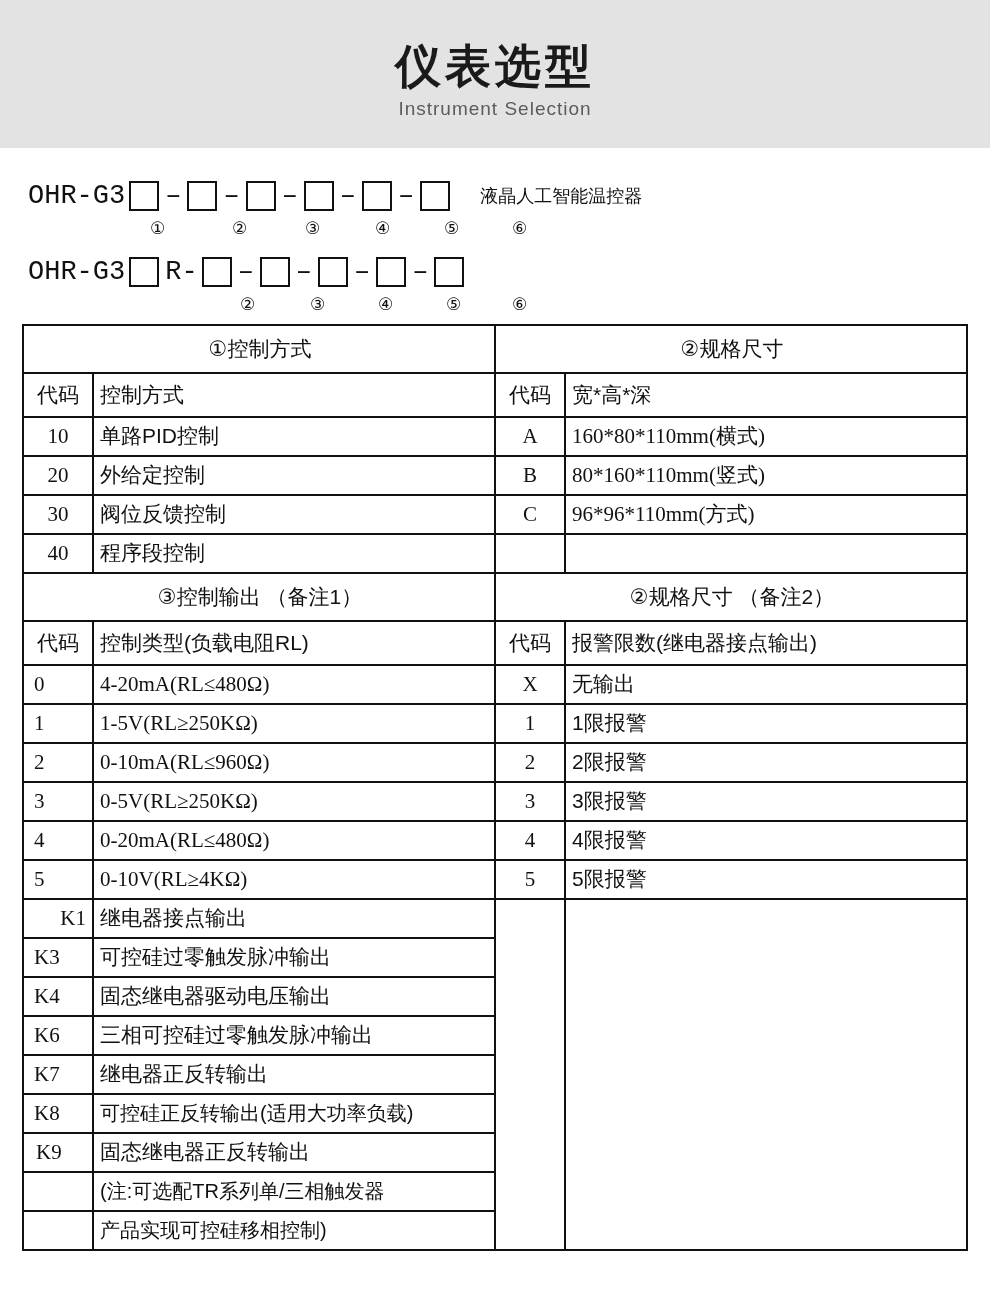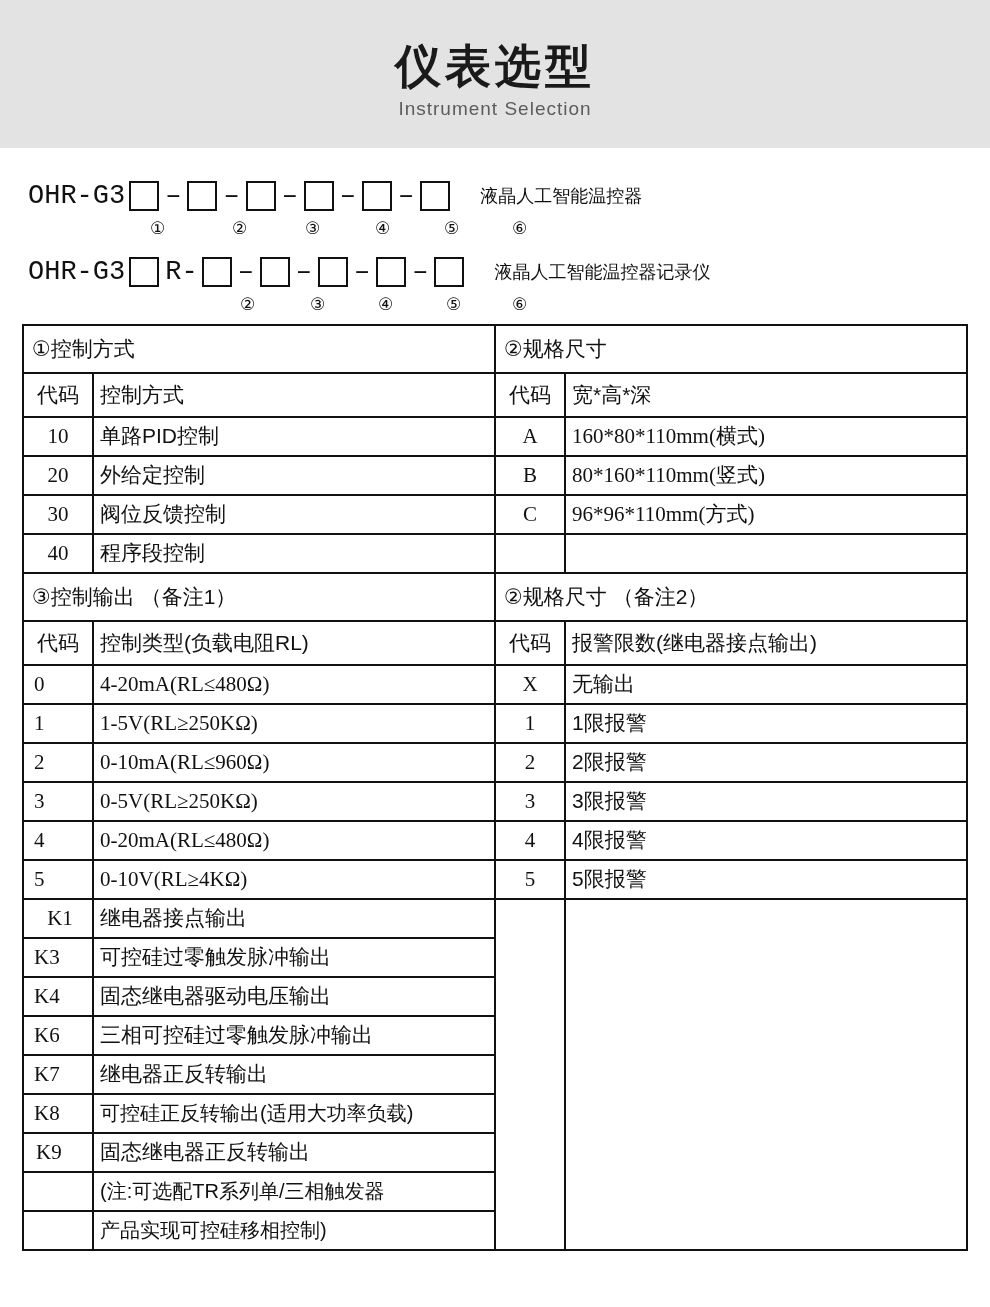--- a/index.html
+++ b/index.html
@@ -116,20 +116,21 @@
     font-size: 21px;
     color: #111;
     line-height: 1.25;
   }
   .sec-head {
     font-family: "Liberation Sans", "DejaVu Sans", sans-serif;
     font-size: 24px;
     font-weight: normal;
     height: 48px;
     padding-left: 8px !important;
+    text-align: center;
   }
   .col-head {
     font-family: "Liberation Sans", "DejaVu Sans", sans-serif;
     font-size: 22px;
     height: 44px;
   }
   .code-cell {
     text-align: center;
     font-family: "Liberation Serif", "DejaVu Serif", serif;
     font-size: 22px;
@@ -187,21 +188,20 @@
       <span class="rletter">R-</span>
       <span class="box"></span>
       <span class="dash">–</span>
       <span class="box"></span>
       <span class="dash">–</span>
       <span class="box"></span>
       <span class="dash">–</span>
       <span class="box"></span>
       <span class="dash">–</span>
       <span class="box"></span>
-      <span class="code-desc cjk">液晶人工智能温控器记录仪</span>
     </div>
 
     <div class="markers" style="height:22px;">
       <span class="marker" style="left:240px;">②</span>
       <span class="marker" style="left:310px;">③</span>
       <span class="marker" style="left:378px;">④</span>
       <span class="marker" style="left:446px;">⑤</span>
       <span class="marker" style="left:512px;">⑥</span>
     </div>
   </div>
@@ -294,21 +294,21 @@
         <td class="desc-cell cjk">4限报警</td>
       </tr>
       <tr class="row-h">
         <td class="code-cell" style="text-align:left;padding-left:10px;">5</td>
         <td class="desc-cell">0-10V(RL≥4KΩ)</td>
         <td class="code-cell">5</td>
         <td class="desc-cell cjk">5限报警</td>
       </tr>
 
       <tr class="row-h">
-        <td class="code-cell" style="text-align:center;padding-left:10px;">K1</td>
+        <td class="code-cell" style="text-align:right;padding-left:10px;">K1</td>
         <td class="desc-cell cjk">继电器接点输出</td>
         <td rowspan="9"></td>
         <td rowspan="9"></td>
       </tr>
       <tr class="row-h">
         <td class="code-cell" style="text-align:left;padding-left:10px;">K3</td>
         <td class="desc-cell cjk">可控硅过零触发脉冲输出</td>
       </tr>
       <tr class="row-h">
         <td class="code-cell" style="text-align:left;padding-left:10px;">K4</td>

